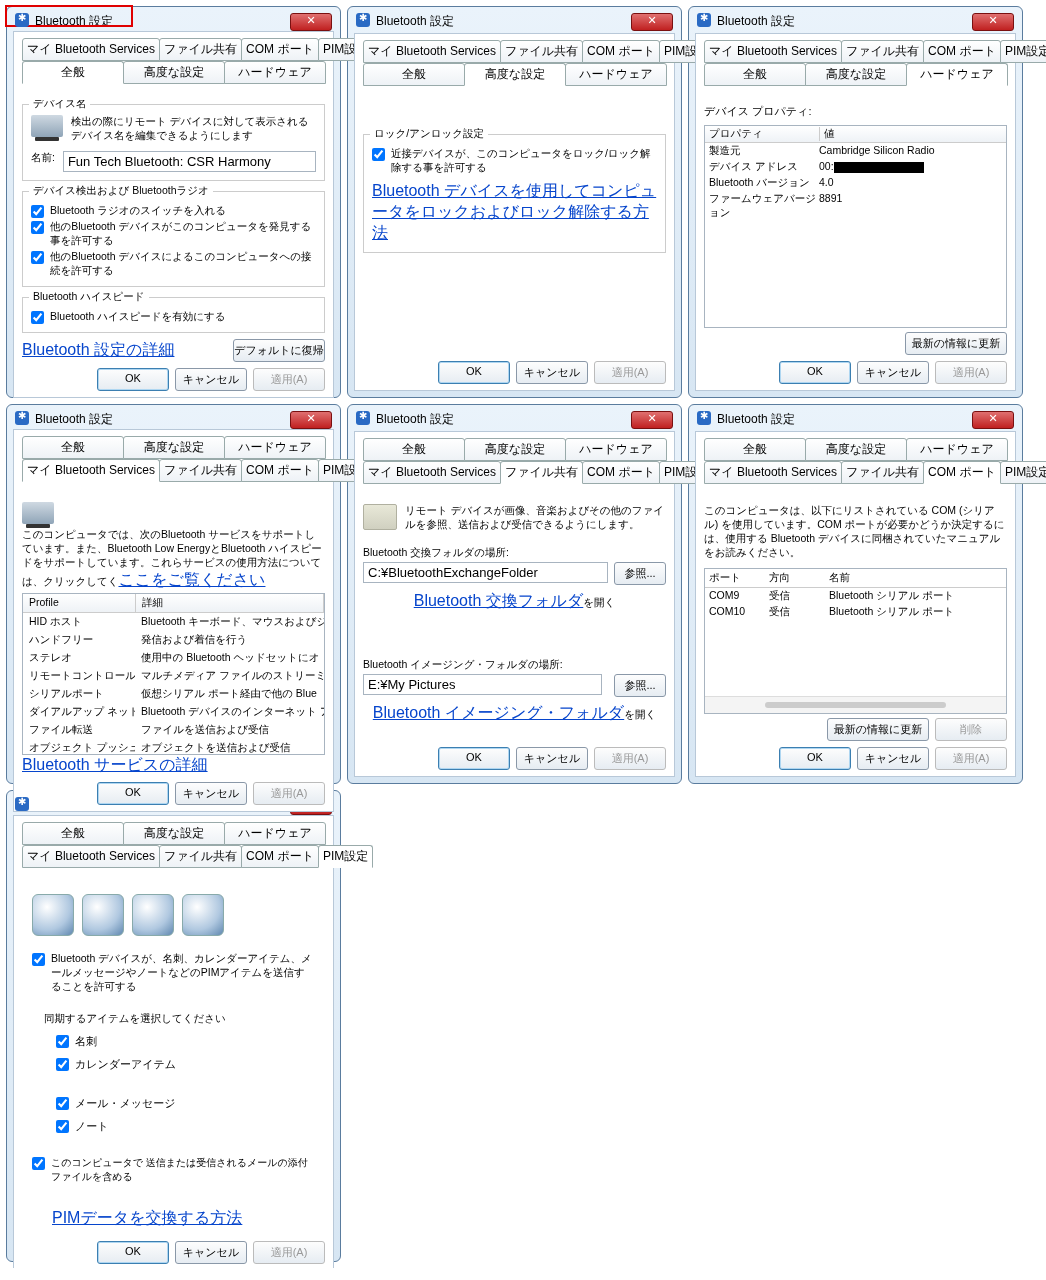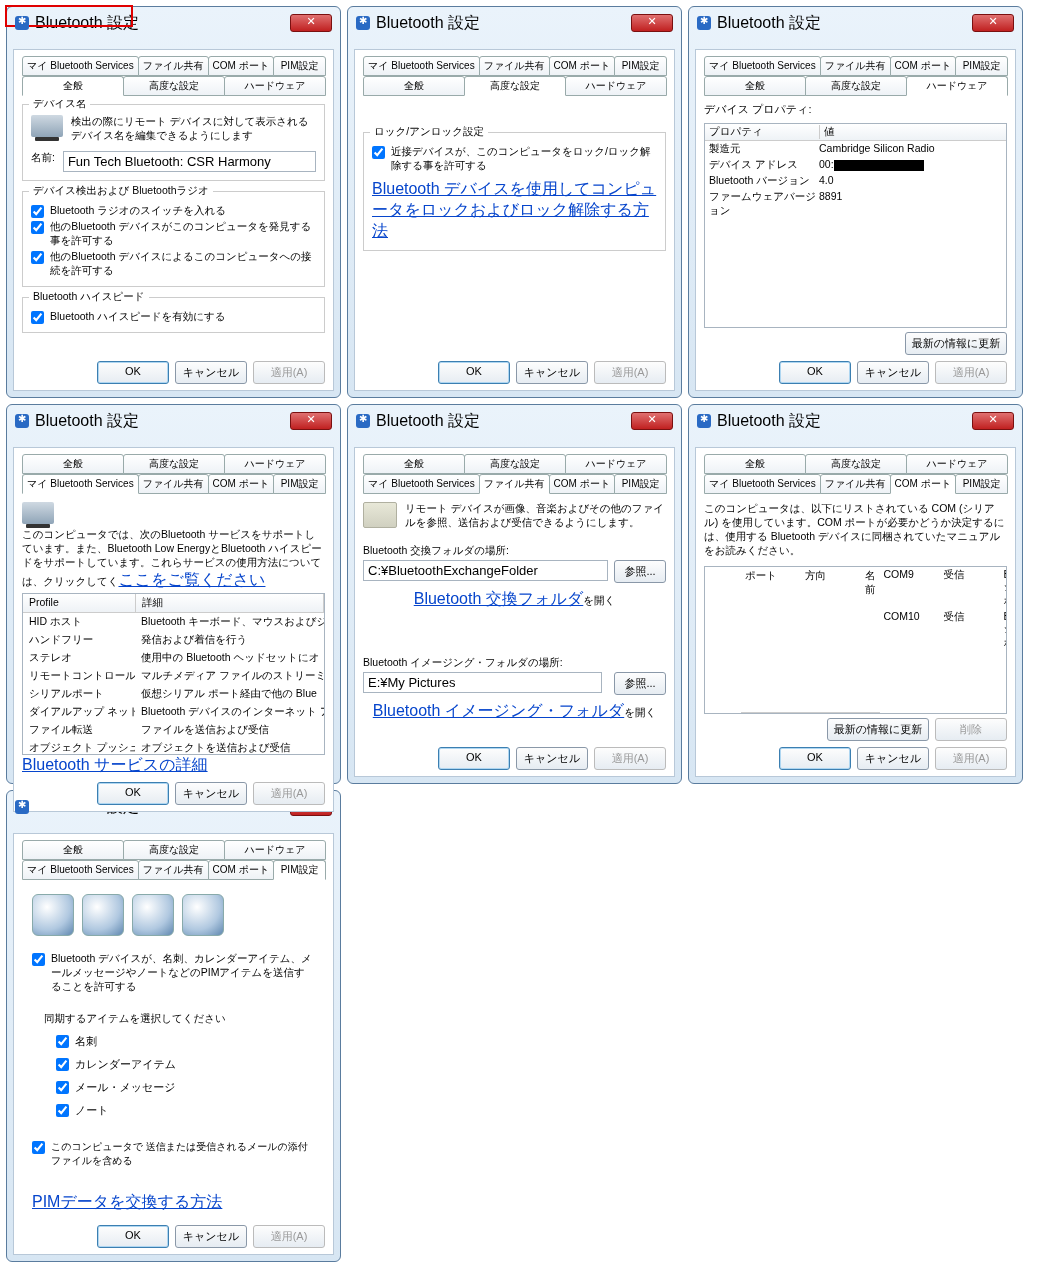--- a/index.html
+++ b/index.html
@@ -23,25 +23,24 @@
     padding: 6px;
     box-sizing: border-box;
     display: flex;
     flex-direction: column;
     height: 392px;
   }
   .dialog.tall { height: 380px; }
   .dialog.taller { height: 472px; }
   .titlebar {
     display: flex;
-    align-items: center;
     height: 20px;
-    padding: 0 2px 16px 2px;
+    padding: 0 2px 0 2px;
     color: #000;
-    font-size: 16px;
+    font-size: 12px;
   }
   .titlebar .bt-icon {
     width: 14px; height: 14px;
     background: #2a6ac4;
     border-radius: 3px;
     margin-right: 6px;
     position: relative;
     display: inline-block;
   }
   .titlebar .bt-icon::after {
@@ -75,22 +74,22 @@
     flex: 1;
     border: 1px solid #b8c8d8;
     padding: 6px 8px;
     display: flex;
     flex-direction: column;
     position: relative;
   }
   .tabs {
     display: flex;
     flex-wrap: wrap;
-    font-size: 10px;
-    margin-bottom: 4px;
+    font-size: 12px;
+    margin-bottom: 16px;
   }
   .tabrow { display: flex; width: 100%; }
   .tab {
     flex: 1;
     text-align: center;
     border: 1px solid #9aa;
     background: linear-gradient(#fff,#eef2f6);
     padding: 2px 4px;
     white-space: nowrap;
     border-radius: 3px 3px 0 0;
@@ -269,20 +268,25 @@
             </div>
       </div>
       <div class="group">
         <span class="legend">Bluetooth ハイスピード</span>
         <div class="row">
               <input type="checkbox" class="chk" checked="" style="">
               <span>Bluetooth ハイスピードを有効にする</span>
             </div>
       </div>
       <div class="spacer"></div>
+      <div style="display:flex;align-items:center;">
+        <span class="link">Bluetooth 設定の詳細</span>
+        <span class="spacer"></span>
+        <span class="btn" style="min-width:90px;">デフォルトに復帰</span>
+      </div>
     </div>
     <div class="footer">
       <span class="btn default">OK</span>
       <span class="btn">キャンセル</span>
       <span class="btn disabled">適用(A)</span>
     </div>
   </div>
 </div>
 
 <div class="dialog">
@@ -531,21 +535,21 @@
       </div>
       <div class="tabrow">
         <div class="tab">マイ Bluetooth Services</div>
         <div class="tab">ファイル共有</div>
         <div class="tab active">COM ポート</div>
         <div class="tab">PIM設定</div>
       </div>
     </div>
     <div class="body-area">
       <div style="font-size:10.5px;margin:4px 0 8px 0;">このコンピュータは、以下にリストされている COM (シリアル) を使用しています。COM ポートが必要かどうか決定するには、使用する Bluetooth デバイスに同梱されていたマニュアルをお読みください。</div>
-      <div class="listbox" style="flex:1;display:flex;flex-direction:row;padding-left:36px;">
+      <div class="listbox" style="flex:1;display:flex;flex-direction:column;">
         <div class="hdr-row" style="border-bottom:1px solid #ccc;padding:2px 4px;">
           <div>ポート</div>
           <div>方向</div>
           <div>名前</div>
         </div>
         <div id="com-body" style="flex:1;">
               <div class="hdr-row" style="padding: 1px 4px;">
                 <div>COM9</div>
                 <div>受信</div>
                 <div>Bluetooth シリアル ポート</div>
@@ -608,34 +612,34 @@
       <div style="margin:16px 0 6px 12px;font-size:10.5px;">同期するアイテムを選択してください</div>
       <div style="margin-left:24px;">
         <div class="row">
               <input type="checkbox" class="chk" checked="" style="">
               <span>名刺</span>
             </div>
         <div class="row" style="margin-top:8px;">
               <input type="checkbox" class="chk" checked="" style="">
               <span>カレンダーアイテム</span>
             </div>
-        <div class="row" style="margin-top:8px;">
+        <div class="row" style="margin-top:24px;">
               <input type="checkbox" class="chk" checked="" style="">
               <span>メール・メッセージ</span>
             </div>
         <div class="row" style="margin-top:8px;">
               <input type="checkbox" class="chk" checked="" style="">
               <span>ノート</span>
             </div>
       </div>
       <div class="row" style="margin-top:20px;">
             <input type="checkbox" class="chk" checked="" style="">
             <span style="font-size:10px;">このコンピュータで 送信または受信されるメールの添付ファイルを含める</span>
           </div>
-      <div style="margin-top:22px;"><span class="link">PIMデータを交換する方法</span></div>
+      <div style="margin-top:22px;margin-left:20px;"><span class="link">PIMデータを交換する方法</span></div>
       <div class="spacer"></div>
     </div>
     <div class="footer">
       <span class="btn default">OK</span>
       <span class="btn">キャンセル</span>
       <span class="btn disabled">適用(A)</span>
     </div>
   </div>
 </div>
 

